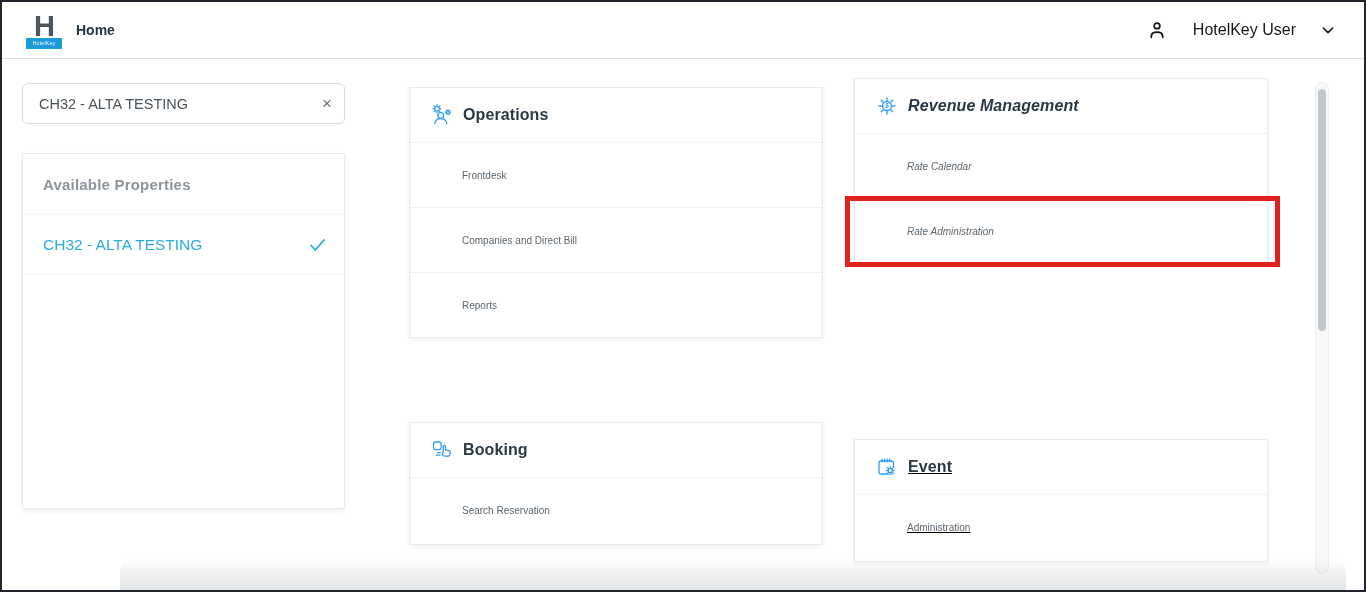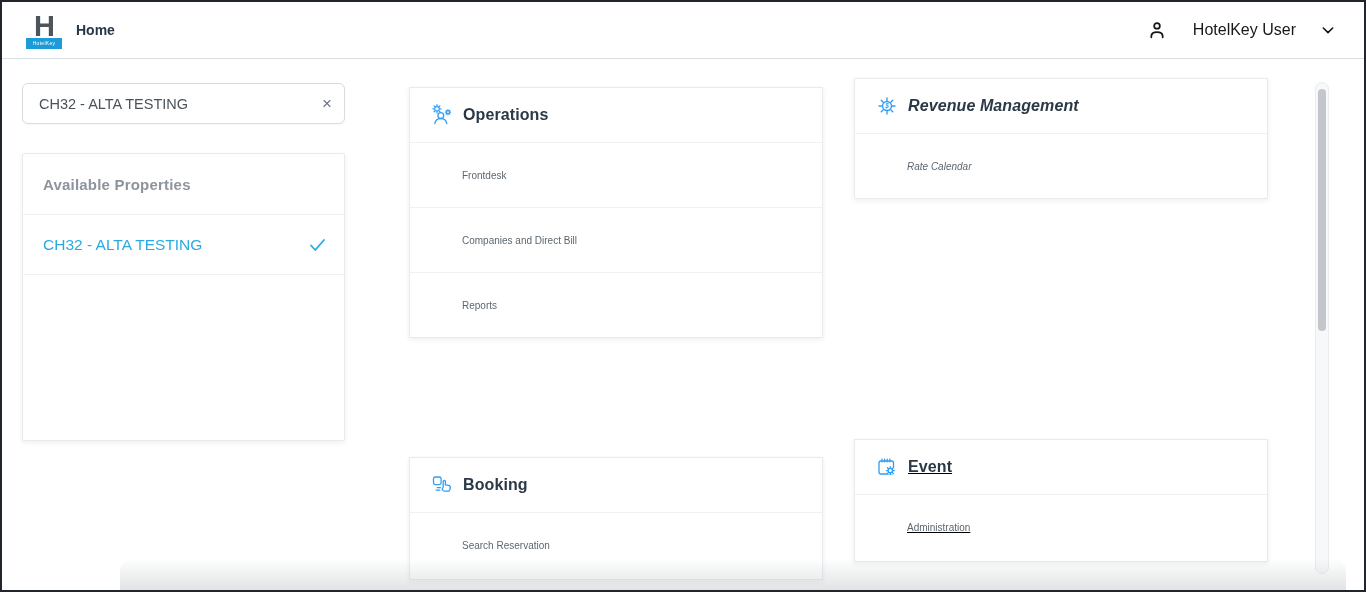--- a/index.html
+++ b/index.html
@@ -27,21 +27,21 @@
     position:absolute; left:20px; top:81px; width:323px; height:41px;
     border:1px solid #d7dce1; border-radius:6px; background:#fff;
     display:flex; align-items:center; box-shadow:0 1px 2px rgba(30,40,50,.04);
   }
   .search-input{
     flex:1; border:none; outline:none; background:transparent;
     font-family:"Liberation Sans",sans-serif; font-size:14.5px; color:#49535b; padding:0 8px 0 16px;
   }
   .clear-btn{ width:34px; text-align:center; font-size:17px; color:#6a7580; cursor:pointer; user-select:none;}
   .props-card{
-    position:absolute; left:20px; top:151px; width:323px; height:288px;
+    position:absolute; left:20px; top:151px; width:323px; height:356px;
     background:#fff; border:1px solid #e8ebee; border-radius:2px;
     box-shadow:0 2px 5px rgba(30,40,50,.07);
   }
   .props-title{
     height:61px; display:flex; align-items:center; padding-left:20px;
     font-size:15px; font-weight:700; color:#8d949c; letter-spacing:.2px;
     border-bottom:1px solid #eef1f3;
   }
   .prop-row{
     height:60px; display:flex; align-items:center; padding:0 18px 0 20px;
@@ -165,23 +165,27 @@
         <svg width="24" height="24" viewBox="0 0 24 24" stroke="#2e9df6" fill="none" stroke-width="0.75" stroke-linecap="round">
           <use href="#gearS" transform="translate(12,12) scale(1.85)"></use>
           <text x="12" y="14.4" font-size="6.5" font-family="Liberation Sans, sans-serif" font-weight="bold" fill="#2e9df6" stroke="none" text-anchor="middle">$</text>
         </svg>
       </span>
       <span class="card-title">Revenue Management</span>
     </div>
     <div class="card-row">
       <span class="row-label">Rate Calendar</span>
     </div>
-  </div>
-
-  <div class="card" style="left:407px; top:455px; height:123px;">
+    <div class="card-row">
+      <span class="row-label">Rate Administration</span>
+      <span class="red-frame"></span>
+    </div>
+  </div>
+
+  <div class="card" style="left:407px; top:420px; height:123px;">
     <div class="card-header">
       <span class="card-icon">
         <svg width="24" height="24" viewBox="0 0 24 24" stroke="#2e9df6" stroke-width="1.3" fill="none" stroke-linecap="round" stroke-linejoin="round">
           <rect x="3.5" y="4" width="7.6" height="7.6" rx="1.8"></rect>
           <path d="M13.2 14.2V8.6c0-1.55 2.2-1.55 2.2 0v3.3l3 .55c1.4.26 2 1 1.9 2.3-.1 1.2-.55 2.5-1.4 3.4h-4.3c-1.2 0-2.2-.9-2.5-2z"></path>
           <path d="M7.2 14.6h3.2M6.2 17.2h3.6"></path>
         </svg>
       </span>
       <span class="card-title">Booking</span>
     </div>

